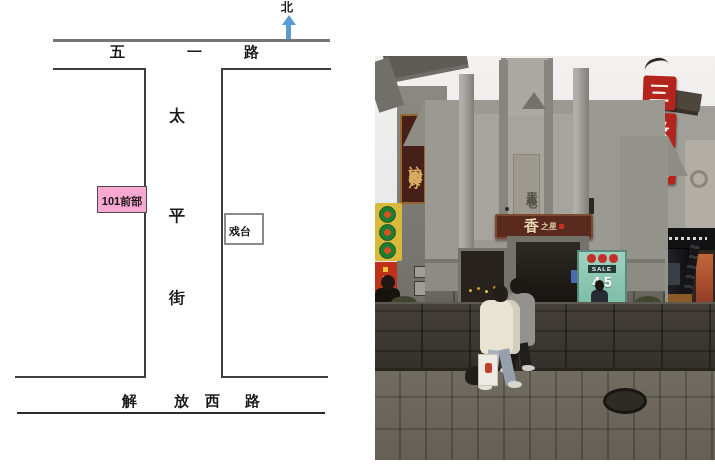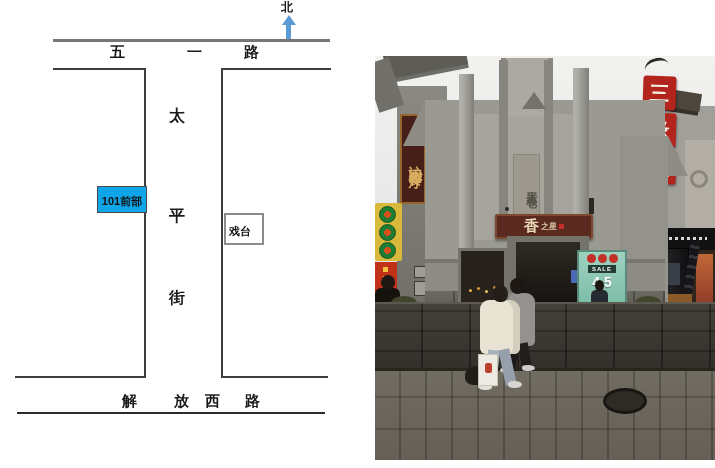--- a/index.html
+++ b/index.html
@@ -20,21 +20,21 @@
   .wy3{left:244px;top:43px;font-size:15px;}
   .lb-top{left:53px;top:68px;width:93px;height:2px;background:#3d3d3d;}
   .lb-right{left:144px;top:68px;width:2px;height:310px;background:#3d3d3d;}
   .lb-bottom{left:15px;top:376px;width:131px;height:2px;background:#3d3d3d;}
   .rb-top{left:221px;top:68px;width:110px;height:2px;background:#3d3d3d;}
   .rb-left{left:221px;top:68px;width:2px;height:310px;background:#3d3d3d;}
   .rb-bottom{left:221px;top:376px;width:107px;height:2px;background:#3d3d3d;}
   .tp1{left:169px;top:106px;font-size:16px;}
   .tp2{left:169px;top:206px;font-size:16px;}
   .tp3{left:169px;top:288px;font-size:16px;}
-  .box101{left:97px;top:186px;width:50px;height:27px;border:1px solid #4a4a4a;background:#0ea5e9;
+  .box101{left:97px;top:186px;width:50px;height:27px;border:1px solid #4a4a4a;background:#f9a8d4;
           font-size:11px;font-weight:bold;text-align:center;padding-top:7px;color:#111;}
   .boxstage{left:224px;top:213px;width:40px;height:32px;border:2px solid #8c8c8c;background:#fff;
           font-size:11px;padding:9px 0 0 3px;color:#111;}
   .jf1{left:122px;top:392px;font-size:15px;}
   .jf2{left:174px;top:392px;font-size:15px;}
   .jf3{left:205px;top:392px;font-size:15px;}
   .jf4{left:245px;top:392px;font-size:15px;}
   .road-bottom{left:17px;top:412px;width:308px;height:2px;background:#2b2b2b;}
 
   

